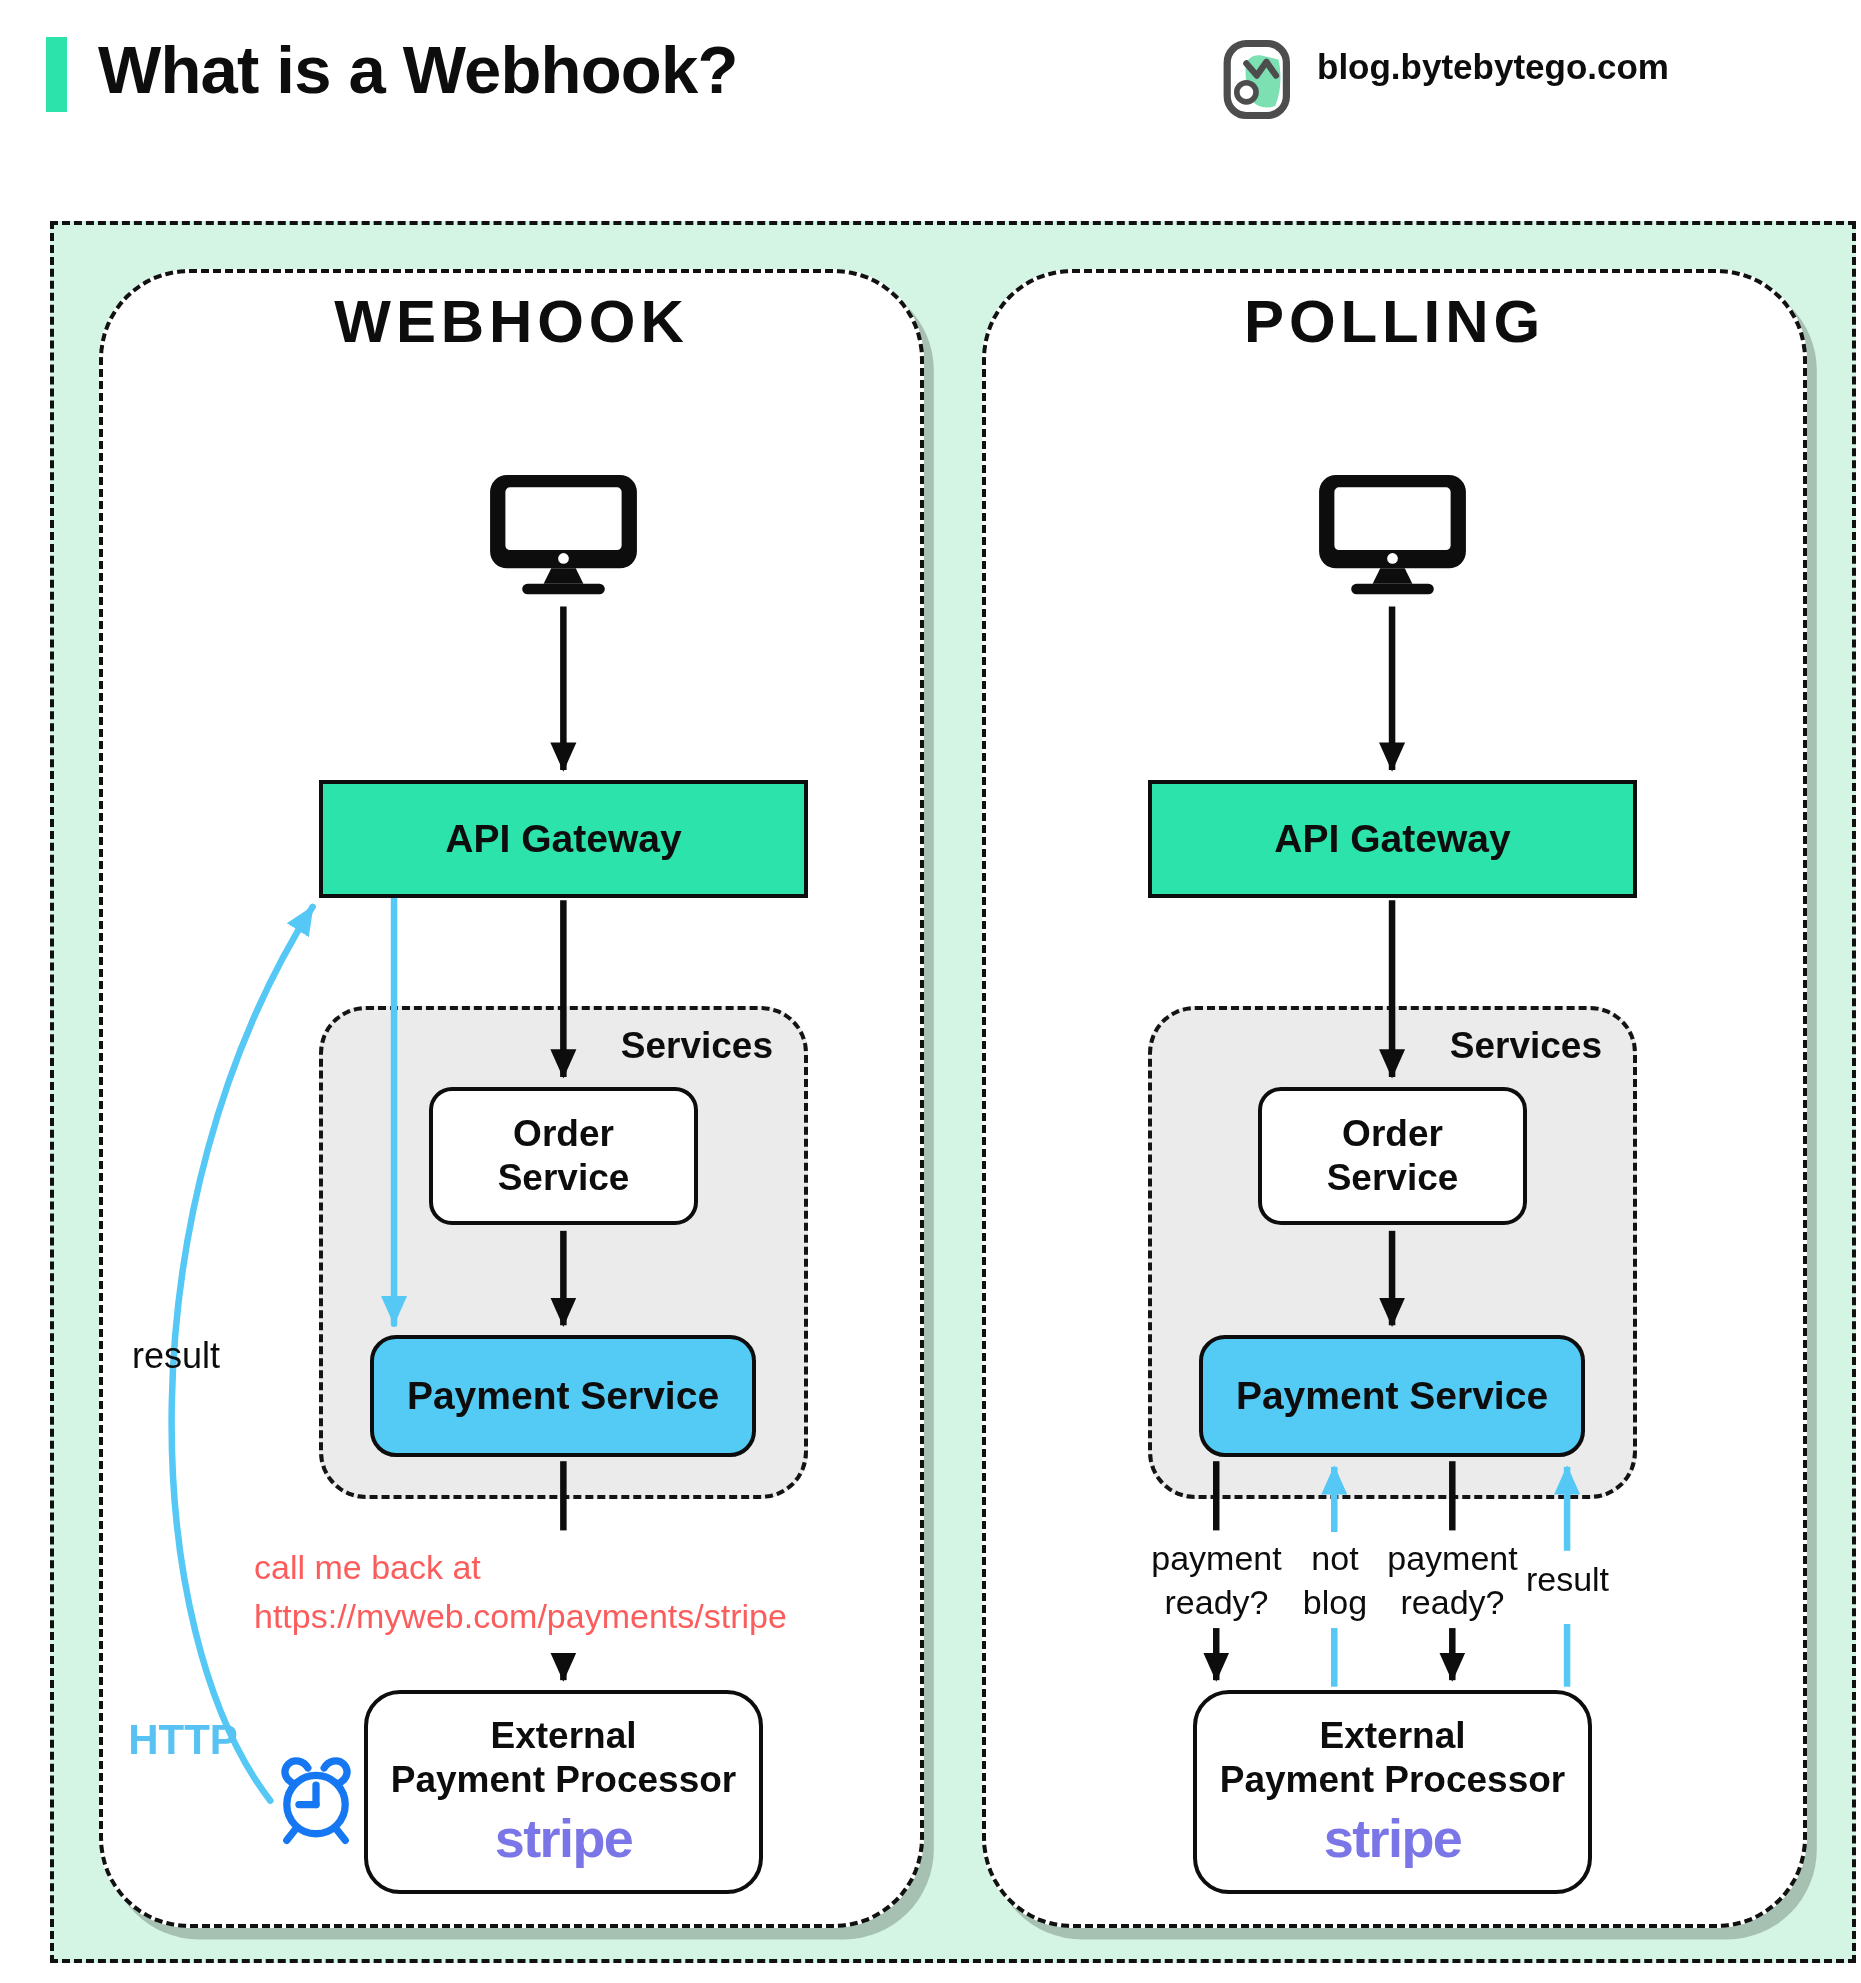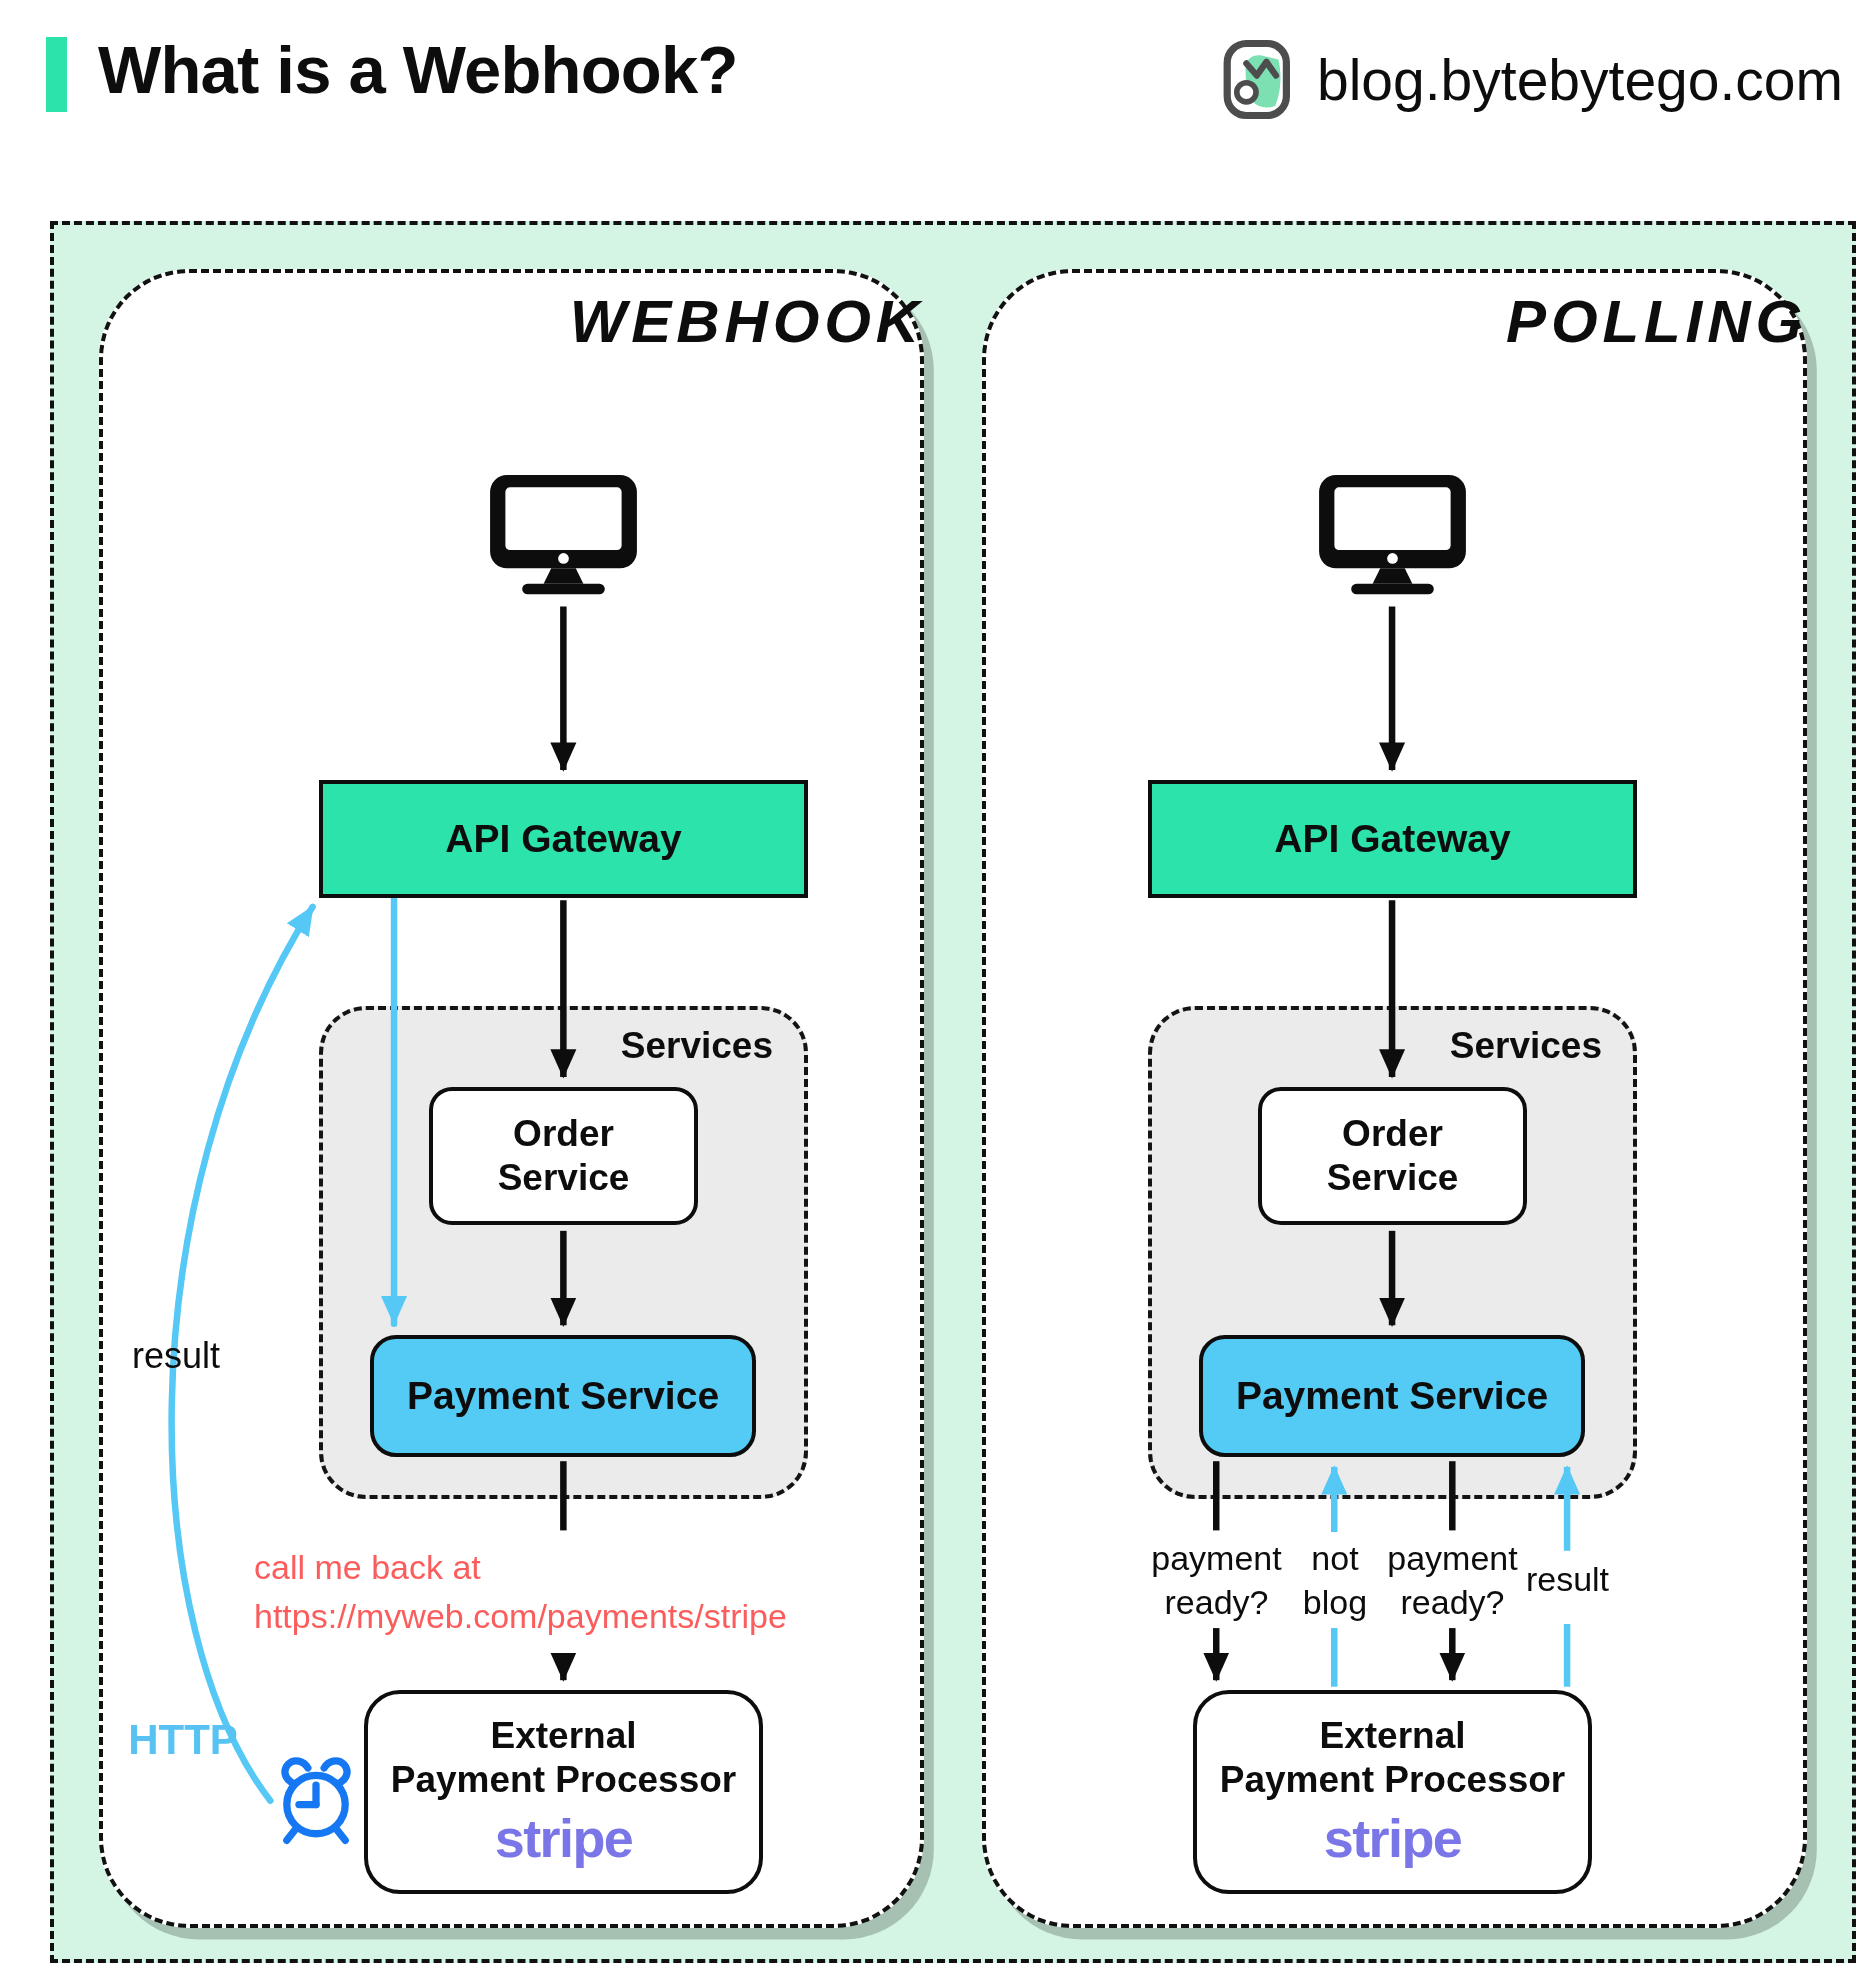--- a/index.html
+++ b/index.html
@@ -9,27 +9,27 @@
     width:1861px;height:1983px;
     background:#ffffff;
     font-family:"Liberation Sans", sans-serif;
     overflow:hidden;
     color:#0d0d0d;
   }
   
   .accent-bar{position:absolute;left:46px;top:37px;width:21px;height:75px;background:#2be3ab;}
   .page-title{position:absolute;left:98px;top:31px;font-size:67px;font-weight:bold;letter-spacing:-0.8px;white-space:nowrap;}
   .logo{position:absolute;left:1220px;top:39px;width:80px;height:81px;}
-  .logo-text{position:absolute;left:1317px;top:47px;font-size:57px;font-weight:400;white-space:nowrap;}
+  .logo-text{position:absolute;left:1317px;top:47px;font-size:35px;font-weight:700;white-space:nowrap;}
   
   .board{position:absolute;left:50px;top:221px;width:1806px;height:1742px;background:#d4f4e4;border:4.1px dashed #111;}
   .panel{position:absolute;top:269px;width:825px;height:1659px;background:#ffffff;border:4.1px dashed #111;border-radius:90px;box-shadow:9.8px 11.4px 0 #a6c1b2;}
   .panel.webhook{left:99px;}
   .panel.polling{left:982px;}
-  .panel-title{position:absolute;top:287px;width:825px;text-align:right;font-size:60px;font-weight:bold;font-style:italic;text-transform:uppercase;letter-spacing:4.9px;}
+  .panel-title{position:absolute;top:287px;width:825px;text-align:center;font-size:60px;font-weight:bold;text-transform:uppercase;letter-spacing:4.9px;}
   .panel-title.webhook{left:99px;}
   .panel-title.polling{left:982px;}
   
   .services{position:absolute;top:1006px;width:489px;height:493px;background:#ebebeb;border:4.1px dashed #141414;border-radius:47px;}
   .services.webhook{left:319px;}
   .services.polling{left:1148px;}
   .services-label{position:absolute;top:14.7px;right:31px;font-size:37px;font-weight:bold;}
   
   .arrows{position:absolute;left:0;top:0;width:1861px;height:1983px;pointer-events:none;}
   

